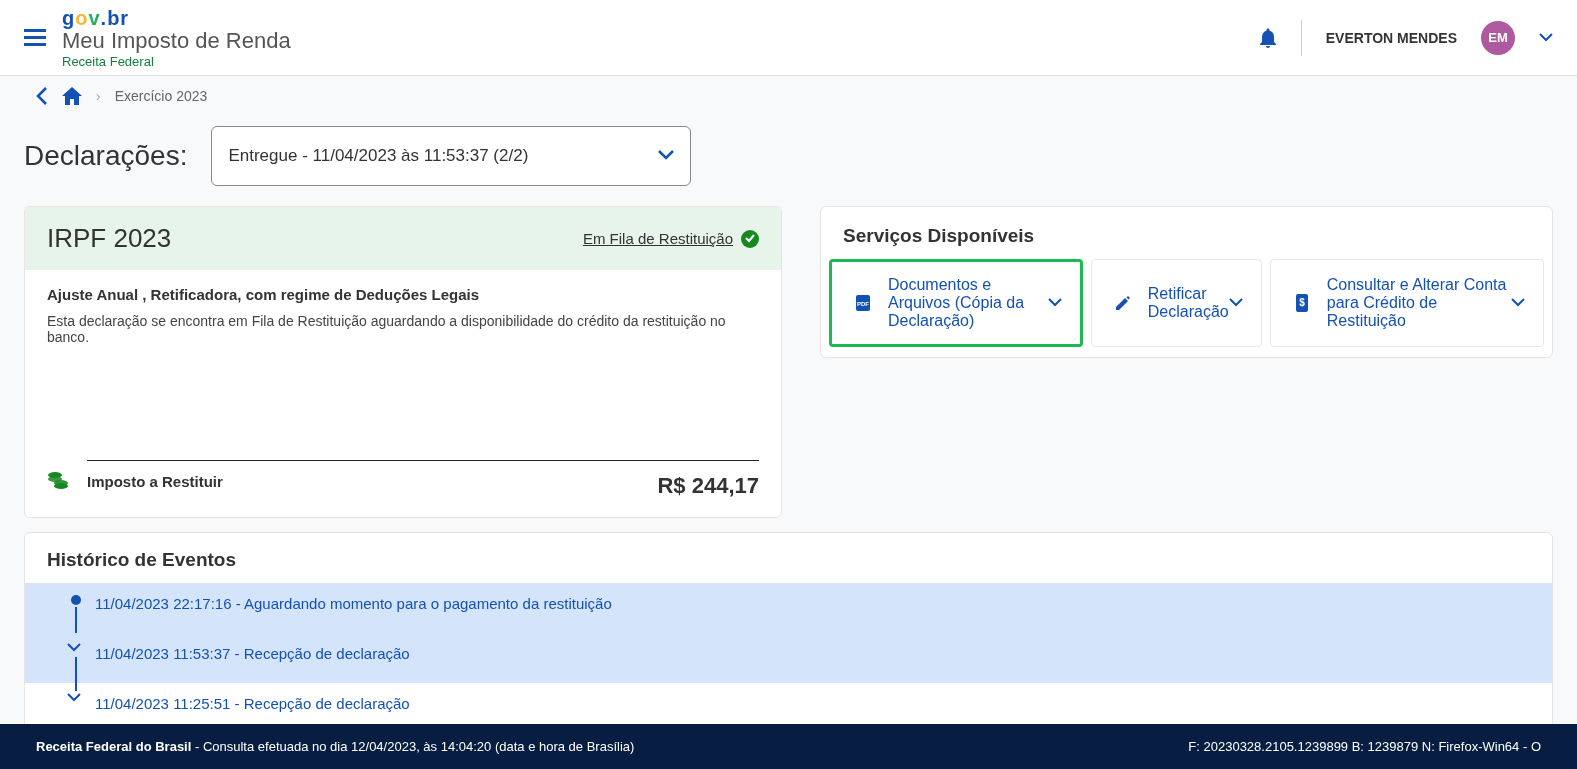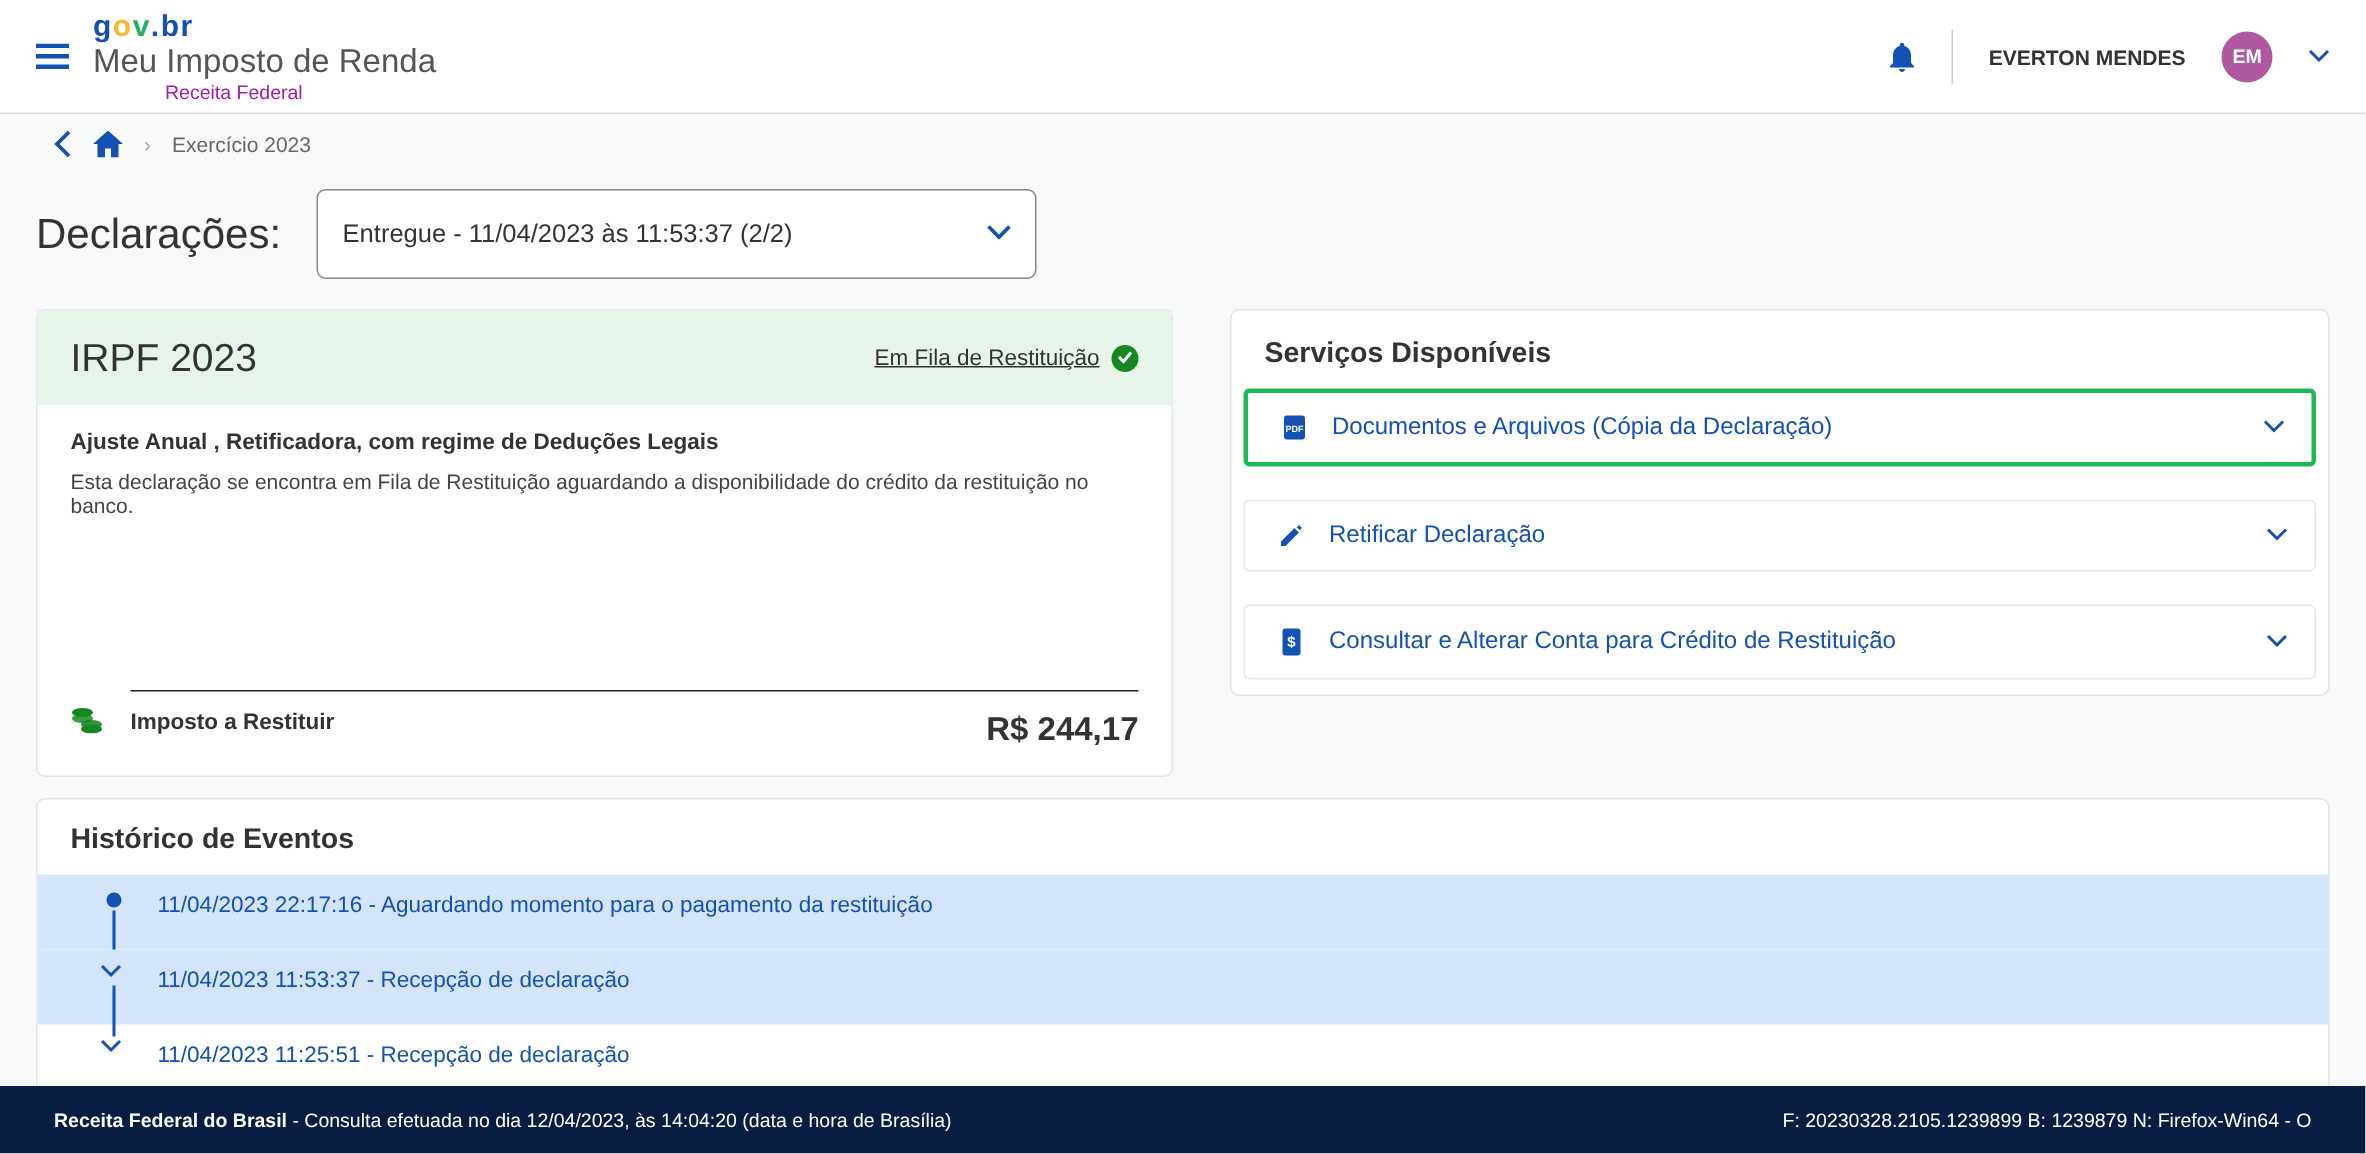--- a/index.html
+++ b/index.html
@@ -23,21 +23,21 @@
 .menu-icon { color: #1351b4; cursor: pointer; margin-right: 16px; }
 .logo-block { display: flex; flex-direction: column; }
 .govbr-logo { display:flex; align-items:center; gap:1px; margin-bottom: -2px;}
 .govbr-logo .g{color:#1351b4;font-weight:800;font-size:20px;}
 .govbr-logo .o{color:#f7b731;font-weight:800;font-size:20px;}
 .govbr-logo .v{color:#27ae60;font-weight:800;font-size:20px;}
 .govbr-logo .dot{color:#1351b4;font-weight:800;font-size:20px;}
 .govbr-logo .b{color:#1351b4;font-weight:800;font-size:20px;}
 .govbr-logo .r{color:#1351b4;font-weight:800;font-size:20px;}
 .app-title { font-size: 22px; color: #555; font-weight: 400; }
-.app-subtitle { font-size: 13px; color: #a21caf; margin-left: 48px; }
+.app-subtitle { font-size: 13px; color: #15803d; }
 .header-right { margin-left: auto; display: flex; align-items: center; gap: 24px; }
 .bell-icon { color: #1351b4; cursor:pointer;}
 .divider-v { width: 1px; height: 36px; background: #ccc; }
 .username { font-size: 14px; font-weight: 700; color: #333; }
 .avatar { width: 34px; height:34px; border-radius:50%; background:#af59a0; color:#fff; display:flex;align-items:center;justify-content:center;font-weight:700;font-size:13px;}
 .chev-user { color:#1351b4; cursor:pointer;}
 
 .breadcrumb {
   height: 40px; display:flex; align-items:center; padding: 0 36px; gap: 14px; color:#666;font-size:14px;
 }
@@ -75,39 +75,39 @@
 .irpf-sub { font-weight:700; font-size:15px; margin-bottom:10px;}
 .irpf-desc{font-size:14px; color:#444;}
 .irpf-footer{margin-top:auto; display:flex; align-items:center; gap:18px; padding: 14px 22px 18px 22px; justify-content: center;}
 .irpf-footer .line{flex:1; display:flex; justify-content:space-between; border-top:1px solid #222; padding-top:12px;}
 .irpf-footer .lbl{font-weight:700;font-size:15px;}
 .irpf-footer .val{font-weight:700;font-size:22px;}
 .coins-icon{color:#168821;}
 
 .services-card { padding: 0; }
 .services-title{font-size:19px; font-weight:700; padding:18px 22px 6px 22px;}
-.service-list{padding: 6px 8px 10px 8px; display:flex; flex-direction:column; gap:22px;}
+.service-list{padding: 6px 8px 10px 8px; display:flex; flex-direction:row; gap:8px;}
 .service-item{
   border:1px solid #e7e7e7; border-radius:4px; background:#fff;
   display:flex; align-items:center; padding: 14px 18px; cursor:pointer;
 }
 .service-item.hl{border:3px solid #1db954;}
 .service-item .ico{color:#1351b4; width:26px; display:flex; justify-content:center;}
 .service-item .txt{color:#1351b4; font-size:16px; margin-left:12px; flex:1;}
 .service-item .expand{color:#1351b4;}
 
 .history-card{ margin-top: 14px; padding-bottom:6px;}
 .history-title{font-size:19px;font-weight:700;padding:16px 22px 12px 22px;}
 .evt-row{display:flex;align-items:flex-start;padding:8px 22px 0 46px; position:relative; height:50px;}
 .evt-row.highlighted{background:#d4e5fb;}
 .evt-marker{position:absolute;left:46px;top:12px;}
 .evt-dot{width:10px;height:10px;border-radius:50%;background:#1351b4;}
 .evt-chev{color:#1351b4;}
 .evt-line{position:absolute;left:50px;top:24px;width:2px;height:34px;background:#1351b4;}
-.evt-text{margin-left:34px;color:#1351b4;font-size:15px;cursor:pointer;padding-top:4px;}
+.evt-text{margin-left:24px;color:#1351b4;font-size:15px;cursor:pointer;padding-top:4px;}
 
 .footer{
   position:absolute; bottom:0; left:0; right:0; height:45px;
   background:#071d41; color:#fff; display:flex; align-items:center;
   padding: 0 36px; font-size:13px;
 }
 .footer .left b{font-weight:700;}
 .footer .right{margin-left:auto;}
 
 svg { display:block; }

